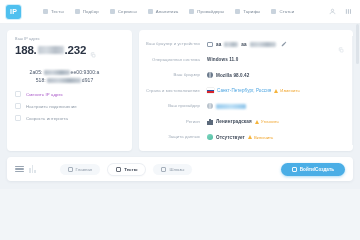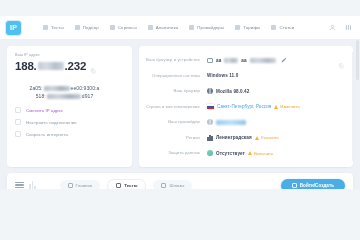--- a/index.html
+++ b/index.html
@@ -3,21 +3,21 @@
 <meta charset="utf-8">
 <style>
   * { box-sizing: border-box; margin:0; padding:0; }
   html,body { width:360px; height:189px; overflow:hidden; }
   body {
     font-family: "Liberation Sans", sans-serif;
     background:#f2f5f8;
     color:#3a4455;
     -webkit-font-smoothing:antialiased;
   }
-  .page { position:relative; width:360px; height:189px; background:#eef2f6;margin-top:16px; }
+  .page { position:relative; width:360px; height:189px; background:#eef2f6; }
 
   
   .topnav {
     height:24px; background:#ffffff; display:flex; align-items:center;
     padding:0 8px 0 6px; border-bottom:1px solid #eef1f4;
   }
   .logo {
     width:15px; height:14px; border-radius:3px;
     background:#4fc0ef; color:#fff; font-size:7px; font-weight:bold;
     display:flex; align-items:center; justify-content:center;

